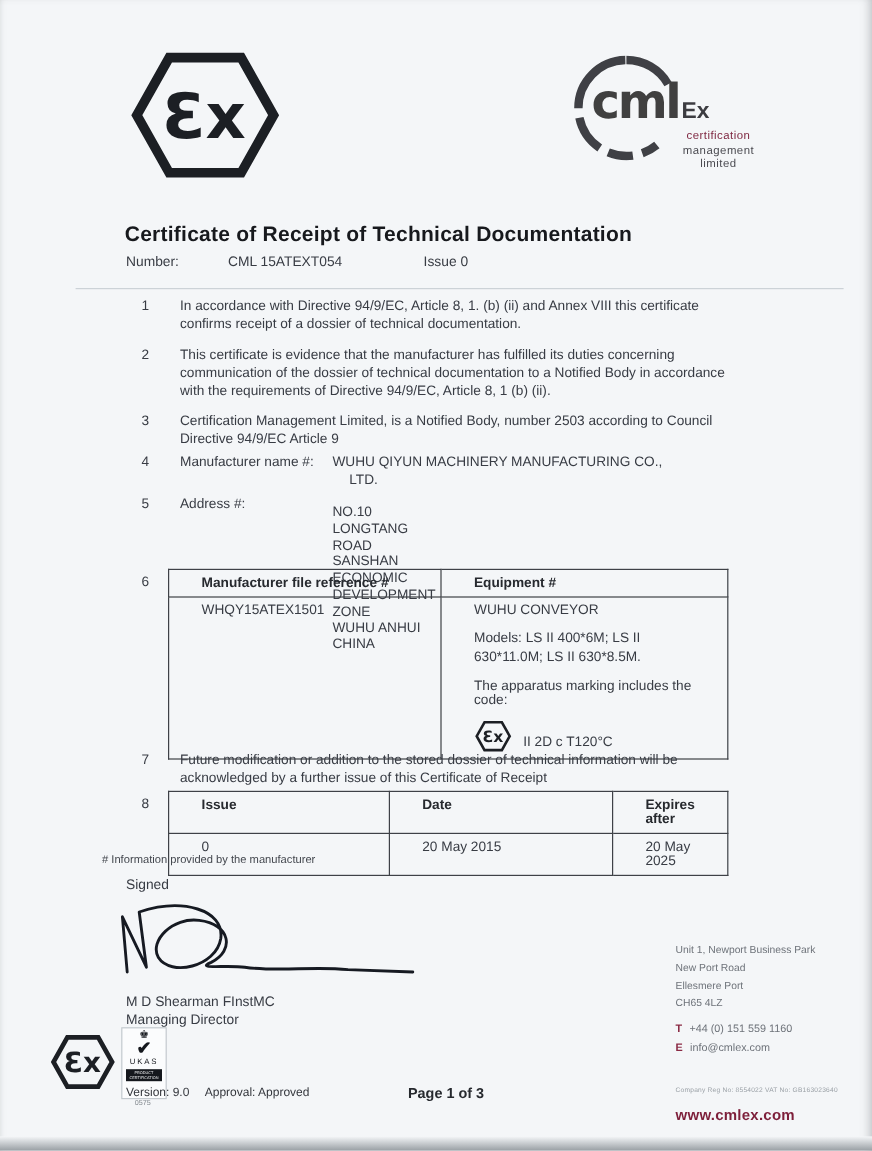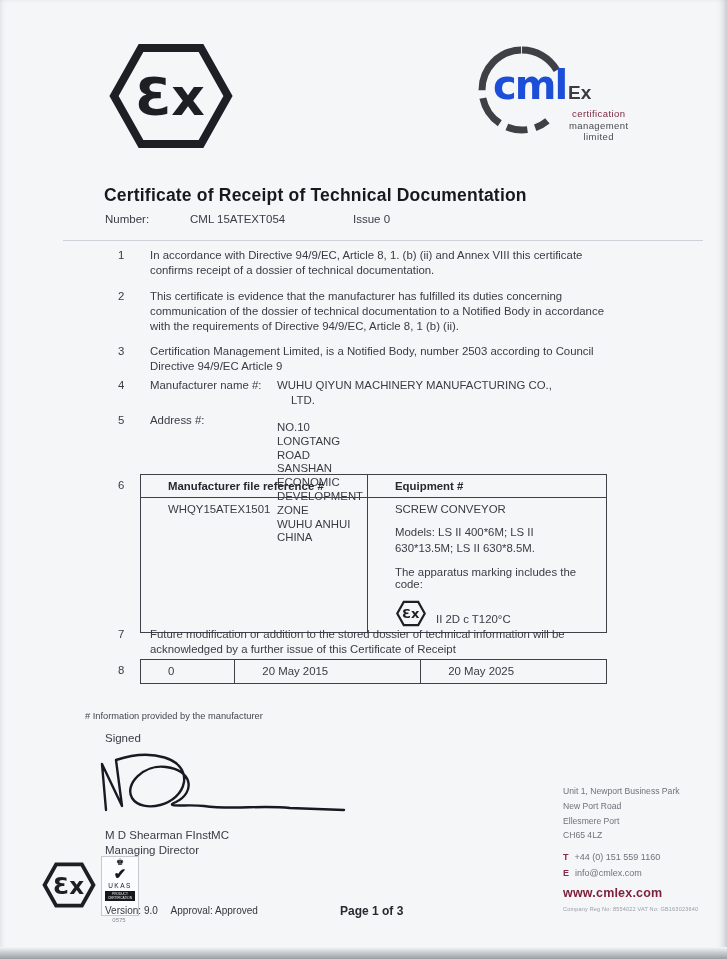--- a/index.html
+++ b/index.html
@@ -8,21 +8,21 @@
     background:#f4f6f8; overflow:hidden;
     font-family:"Liberation Sans", sans-serif; color:#383c44;
     box-shadow: inset -7px 0 9px -6px rgba(90,95,102,.45), inset 4px 0 6px -5px rgba(120,125,130,.35);
   }
   .abs{position:absolute;}
   
   .ex-logo-top{left:108px; top:40px; width:126px; height:112px;}
   .hex-poly{fill:none; stroke:#1c1f24; stroke-linejoin:miter;}
   .hex-text{fill:#1c1f24; font-weight:bold; font-family:"DejaVu Sans",sans-serif;}
   .cml-arc{left:478px; top:46px; width:88px; height:88px;}
-  .cml-word{left:493px; top:62px; font-size:40px; font-weight:bold; letter-spacing:-2px; color:#1d4ed8; font-family:"DejaVu Sans",sans-serif;}
+  .cml-word{left:493px; top:62px; font-size:40px; font-weight:bold; letter-spacing:-2px; color:#404040; font-family:"DejaVu Sans",sans-serif;}
   .cml-ex{left:568px; top:82px; font-size:19px; font-weight:600; color:#3c3c41;}
   .cml-sub{left:569px; top:108px; font-size:9.5px; line-height:11.5px; letter-spacing:.4px; color:#4a4a50;text-align:center;}
   .cml-sub .l1{color:#7e2640;}
   
   .title{left:104px; top:185px; font-size:17.5px; font-weight:bold; color:#17191d; letter-spacing:.2px;}
   .number-row{left:0; top:213px; width:727px; font-size:11.5px;}
   .number-row .lab{position:absolute; left:105px;}
   .number-row .val{position:absolute; left:190px;}
   .number-row .iss{position:absolute; left:353px;}
   .hr-faint{left:63px; top:240px; width:640px; height:1px; background:#ccd2d7;}
@@ -64,21 +64,21 @@
   .ukas-name{font-size:6.5px; letter-spacing:1.5px; color:#15181d; margin-top:1px;}
   .ukas-box{margin:2px auto 0; width:30px; background:#15181d; color:#eef0f2; font-size:3.2px; line-height:4px; padding:1px 0;}
   .ukas-number{left:101px; top:917px; width:36px; text-align:center; font-size:6px; color:#868c92;}
   .version-row{left:105px; top:905px; font-size:10px; color:#33363c;}
   .version-row .ap{margin-left:10px;}
   .page-num{left:340px; top:904px; font-size:12px; font-weight:bold; color:#26292e;}
   
   .contact-addr{left:563px; top:784px; font-size:8.6px; line-height:14.8px; color:#6e737a;}
   .contact-tel{left:563px; top:850px; font-size:9px; line-height:15.5px; color:#6e737a;}
   .contact-tel b{color:#8a2a44; margin-right:6px;}
-  .contact-web{left:563px; top:886px; font-size:12.5px; font-weight:bold; color:#7d1f3a; letter-spacing:.2px;}
+  .contact-web{left:563px; top:922px; font-size:12.5px; font-weight:bold; color:#7d1f3a; letter-spacing:.2px;}
   .contact-reg{left:563px; top:906px; font-size:5.5px; color:#9aa0a6; letter-spacing:.2px;}
   .scan-bottom{left:0; bottom:0; width:727px; height:12px; background:linear-gradient(#f4f6f8, #989ea3);}
 </style>
 </head>
 <body>
 
 <div class="page">
 
   <svg class="abs ex-logo-top" viewBox="0 0 126 112">
     <polygon class="hex-poly" points="33,8 93,8 120,56 93,104 33,104 6,56" stroke-width="8"></polygon>
@@ -138,22 +138,22 @@
   <span class="abs tnum n6">6</span>
   <table class="abs tbl t6">
     <tbody>
         <tr>
       <th class="col1">Manufacturer file reference #</th>
       <th>Equipment #</th>
     </tr>
     <tr>
       <td>WHQY15ATEX1501</td>
       <td class="equip-cell">
-        <p>SCREW CONVEYOR</p>
-        <p class="models">Models: LS II 400*6M; LS II 630*13.5M; LS II 630*8.5M.</p>
+        <p>WUHU CONVEYOR</p>
+        <p class="models">Models: LS II 400*6M; LS II 630*11.0M; LS II 630*8.5M.</p>
         <p>The apparatus marking includes the code:</p>
         <div class="mark-row">
           <svg width="32" height="27" viewBox="0 0 126 112">
             <polygon class="hex-poly" points="33,8 93,8 120,56 93,104 33,104 6,56" stroke-width="9"></polygon>
             <text class="hex-text" x="62" y="76" font-size="54" text-anchor="middle">Ɛx</text>
           </svg>
           <span class="code">II 2D c T120°C</span>
         </div>
       </td>
     </tr>
@@ -161,20 +161,25 @@
     </table>
 
   <div class="abs clause" style="left:150px; top:627px;">
     <span class="cnum">7</span>
     <div class="ctext">Future modification or addition to the stored dossier of technical information will be acknowledged by a further issue of this Certificate of Receipt</div>
   </div>
 
   <span class="abs tnum n8">8</span>
   <table class="abs tbl t8">
     <tbody>
+        <tr>
+      <th style="width:145px">Issue</th>
+      <th style="width:148px">Date</th>
+      <th>Expires after</th>
+    </tr>
     <tr>
       <td>0</td>
       <td>20 May 2015</td>
       <td>20 May 2025</td>
     </tr>
   </tbody>
     </table>
 
   <div class="abs footnote"># Information provided by the manufacturer</div>
 

